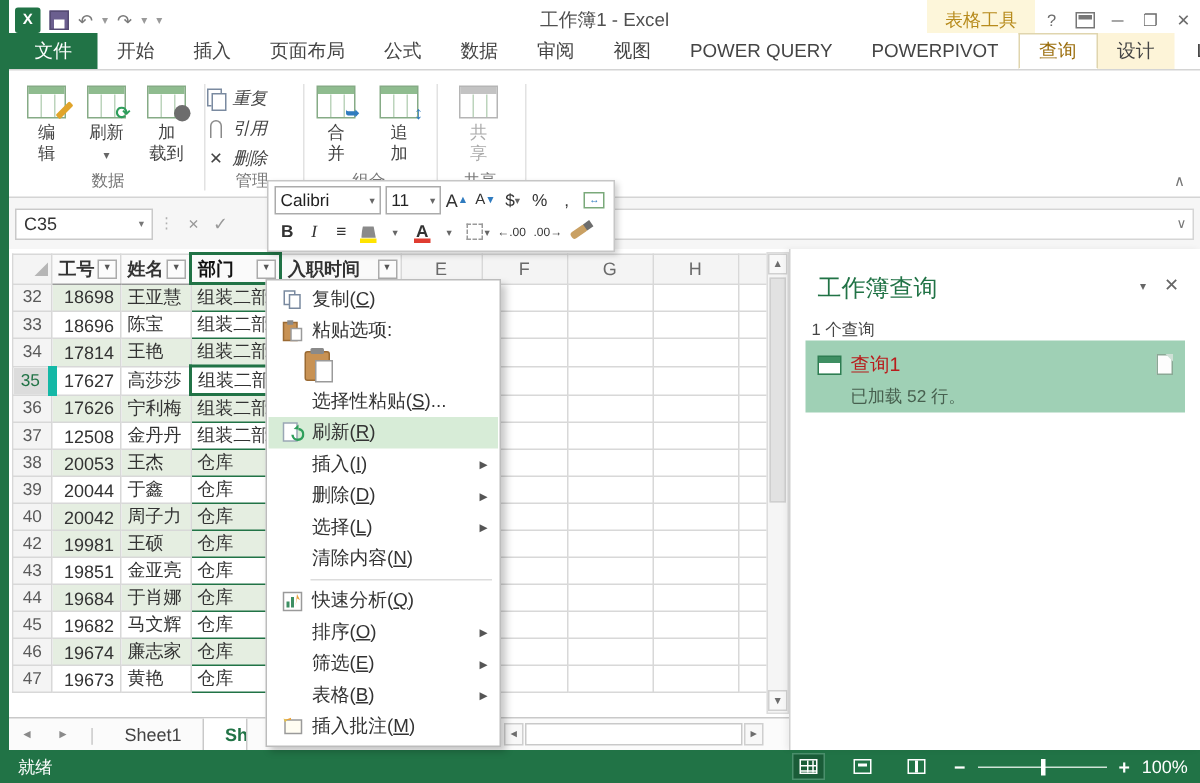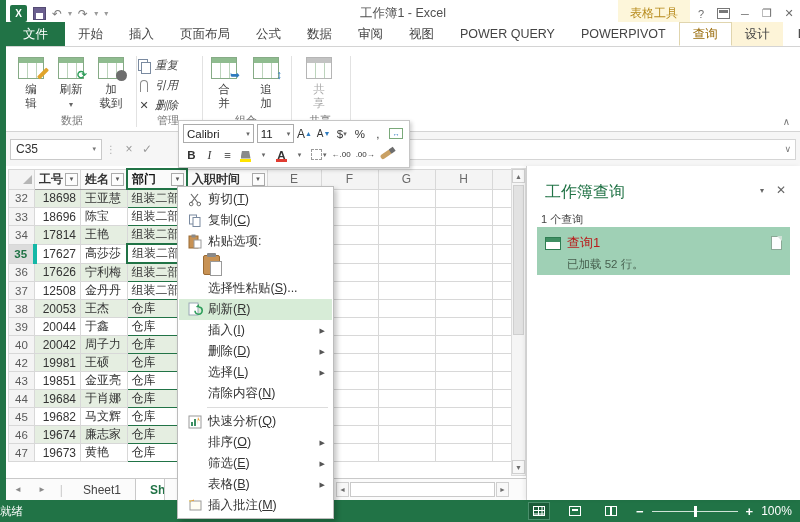--- a/index.html
+++ b/index.html
@@ -92,21 +92,21 @@
   td,th { overflow:hidden; white-space:nowrap; font-weight:normal; }
   th { height:20px; background:#fafafa; border:1px solid #d8d8d8; font-size:12px; color:#333; }
   th.field { font-weight:bold; border-bottom:1px solid #9a9a9a; }
   th.letter { color:#6a6a6a; background:#f4f4f4; }
   th .hwrap { display:flex; align-items:center; padding:0 2px 0 4px; gap:2px; }
   th .hlabel { flex:1; text-align:left; }
   .filter-btn { width:13px; height:13px; border:1px solid #ababab; background:#fcfcfc; font-size:6px; color:#555; display:flex; align-items:center; justify-content:center; flex:none; }
   th.dept-h { border:2px solid #217346; color:#111; }
   td { height:18px; border:1px solid #d8d8d8; font-size:12px; color:#333; padding:0 4px; background:#fff; }
   td.rownum { background:#f4f4f4; color:#5a5a5a; text-align:center; padding:0 2px; font-size:11.5px; }
-  td.rownum.sel { background:#dcdcdc; color:#217346; font-weight:bold; border-right:4px solid #14b8a6; }
+  td.rownum.sel { background:#dcdcdc; color:#217346; font-weight:normal; border-right:6px solid #14b8a6; }
   td.num { text-align:right; }
   td.band { background:#e5eee1; }
   td.dept { border:1px solid #217346; }
   td.dept.active { border:2px solid #217346; background:#fff; }
   #corner-tri { width:0; height:0; border-left:9px solid transparent; border-bottom:9px solid #b6b6b6; margin-left:auto; margin-right:2px; }
 
   
   #vscroll { left:511px; top:168px; width:15px; height:308px; background:#f5f5f5; border:1px solid #dcdcdc; }
   .scroll-btn { position:absolute; left:0; width:13px; height:14px; background:#f8f8f8; border:1px solid #d0d0d0; color:#6d6d6d; font-size:7px; display:flex; align-items:center; justify-content:center; }
   #vthumb { position:absolute; left:1px; top:16px; width:11px; height:150px; background:#e2e2e2; border:1px solid #cfcfcf; }
@@ -116,21 +116,21 @@
   .nav-arrow { color:#8a8a8a; font-size:8px; padding:0 8px; }
   .sheet-div { color:#c9c9c9; margin:0 6px; }
   .sheet-tab { padding:0 14px; height:22px; display:flex; align-items:center; color:#444; }
   .sheet-tab.active { background:#fff; color:#217346; font-weight:bold; border-left:1px solid #c9c9c9; border-right:1px solid #c9c9c9; max-width:26px; overflow:hidden; }
   #hscroll { position:absolute; left:330px; top:3px; display:flex; align-items:center; gap:1px; }
   .hbtn { width:13px; height:15px; background:#f8f8f8; border:1px solid #cfcfcf; color:#6d6d6d; font-size:7px; display:flex; align-items:center; justify-content:center; }
   #htrack { width:145px; height:15px; background:#fff; border:1px solid #c9c9c9; }
 
   
   #statusbar { left:0; top:500px; width:800px; height:22px; background:#217346; color:#fff; display:flex; align-items:center; font-size:11.5px; }
-  #status-ready { }
+  #status-ready { padding-left:12px; }
   #status-right { position:absolute; left:528px; right:8px; display:flex; align-items:center; gap:14px; }
   .viewbtn { width:22px; height:18px; display:flex; align-items:center; justify-content:center; }
   .viewbtn.pressed { background:#1a5c38; border:1px solid #4b8f6c; }
   .ig { width:12px; height:10px; border:1px solid #fff; position:relative; }
   .ig.grid::before { content:""; position:absolute; left:3.5px; top:0; bottom:0; width:1px; background:#fff; box-shadow:3.5px 0 0 #fff; }
   .ig.grid::after { content:""; position:absolute; top:2.5px; left:0; right:0; height:1px; background:#fff; box-shadow:0 3.5px 0 #fff; }
   .ig.page::after { content:""; position:absolute; left:2px; top:2px; right:2px; height:2px; background:#fff; }
   .ig.split::after { content:""; position:absolute; left:4px; top:0; bottom:0; width:2px; background:#fff; }
   #zoomer { display:flex; align-items:center; gap:8px; }
   #zoom-track { width:86px; height:1px; background:#cfe3d7; position:relative; }
@@ -638,30 +638,20 @@
         <span class="zsign">+</span>
         <span id="zoom-pct">100%</span>
       </div>
     </div>
   </div>
 
   <div id="context-menu" class="abs">
       <div class="mi">
         <span class="ibox">
           <svg width="14" height="14" viewBox="0 0 14 14">
-            <path d="M3 1 L10 10 M10 1 L3 10" stroke="#6d6d6d" stroke-width="1.2" fill="none"></path>
-            <circle cx="3.2" cy="11" r="1.8" fill="none" stroke="#6d6d6d"></circle>
-            <circle cx="10.8" cy="11" r="1.8" fill="none" stroke="#6d6d6d"></circle>
-          </svg>
-        </span>
-        <span class="milabel">剪切(<u>T</u>)</span>
-      </div>
-      <div class="mi">
-        <span class="ibox">
-          <svg width="14" height="14" viewBox="0 0 14 14">
             <rect x="1.5" y="1" width="7" height="9" fill="#fff" stroke="#7a8aa0"></rect>
             <rect x="5" y="3.5" width="7" height="9" fill="#fff" stroke="#7a8aa0"></rect>
           </svg>
         </span>
         <span class="milabel">复制(<u>C</u>)</span>
       </div>
       <div class="mi">
         <span class="ibox">
           <svg width="14" height="15" viewBox="0 0 14 15">
             <rect x="1" y="2" width="9" height="12" fill="#c89254" stroke="#9a6a33"></rect>

